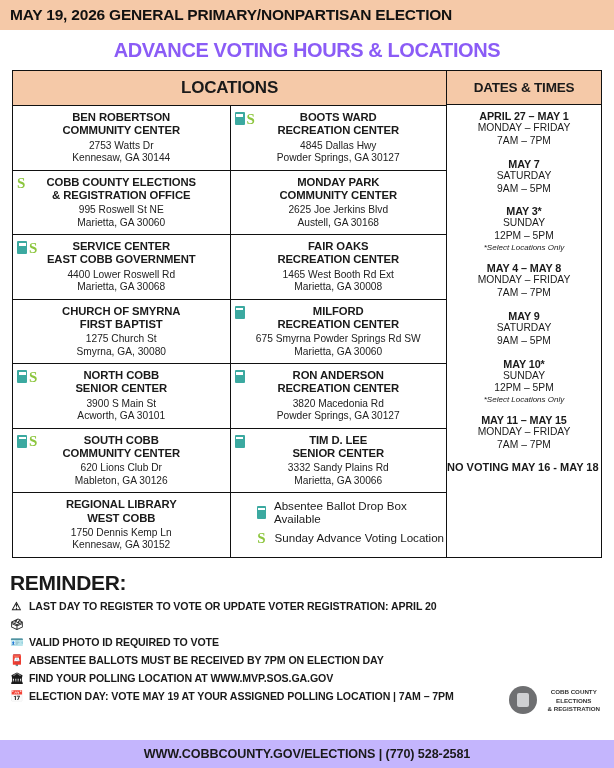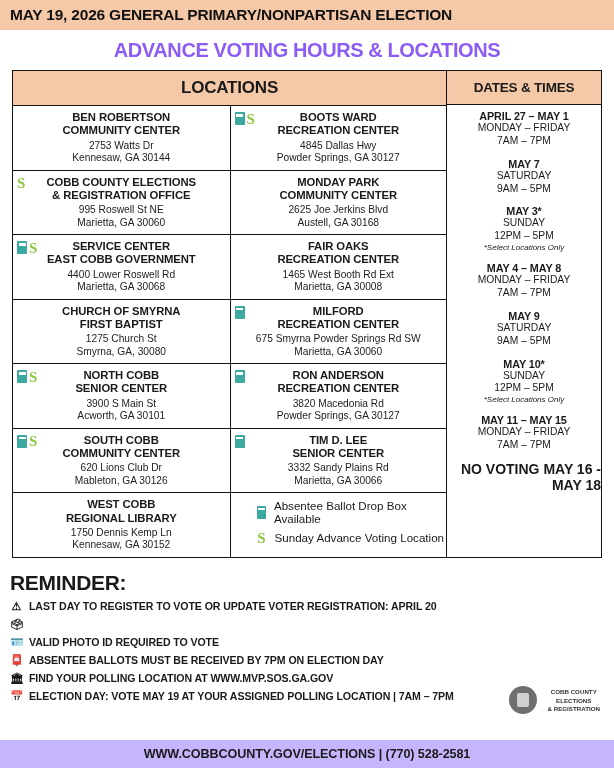--- a/index.html
+++ b/index.html
@@ -131,22 +131,22 @@
   }
   .date-sub {
     font-size:10.3px;
     line-height:1.25;
   }
   .date-note {
     font-size:8px;
     font-style:italic;
   }
   .novote {
-    text-align:right;
-    font-size:14px;
+    text-align:left;
+    font-size:11px;
     font-weight:bold;
     padding:4px 0 2px 0;
   }
 
   
   .reminder {
     margin:13px 0 18px 10px;
   }
   .reminder-title {
     font-size:21px;
@@ -332,22 +332,22 @@
             </div>
             <div class="cell-name">
               <div>TIM D. LEE</div>
               <div>SENIOR CENTER</div>
             </div>
             <div class="cell-addr">3332 Sandy Plains Rd<br>Marietta, GA 30066</div>
           </div>
           <div class="cell noborder">
             <div class="markers"></div>
             <div class="cell-name">
+              <div>REGIONAL LIBRARY</div>
               <div>WEST COBB</div>
-              <div>REGIONAL LIBRARY</div>
             </div>
             <div class="cell-addr">1750 Dennis Kemp Ln<br>Kennesaw, GA 30152</div>
           </div>
           <div class="cell rightcell noborder" style="text-align:left;padding:0">
             <div class="legend">
               <div class="legend-item">
                 <span class="mk-box"></span>
                 <span>Absentee Ballot Drop Box Available</span>
               </div>
               <div class="legend-item">

